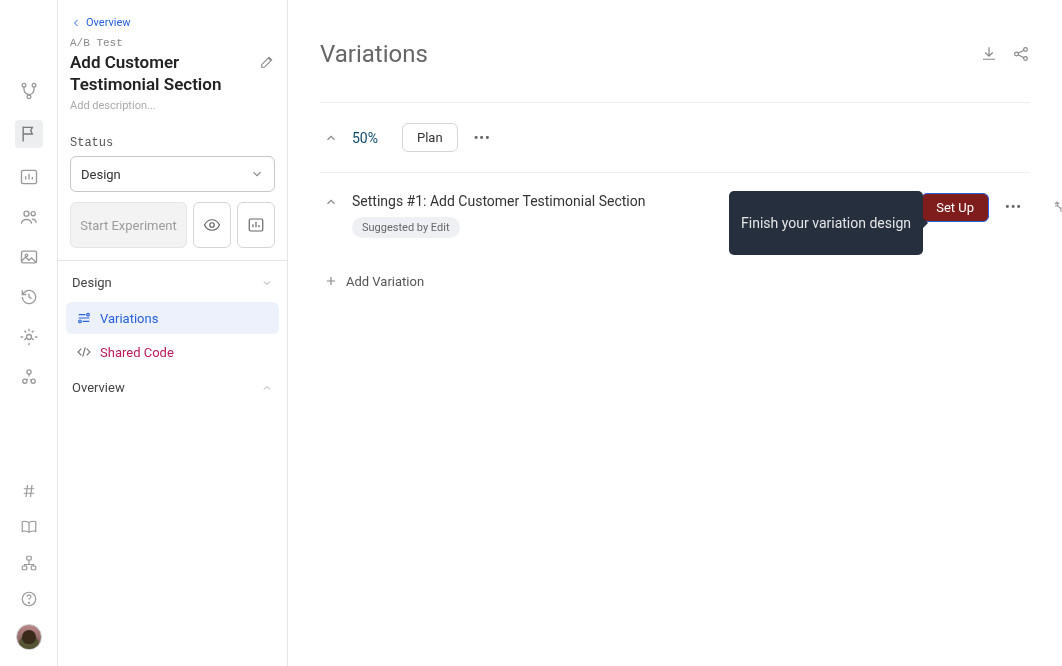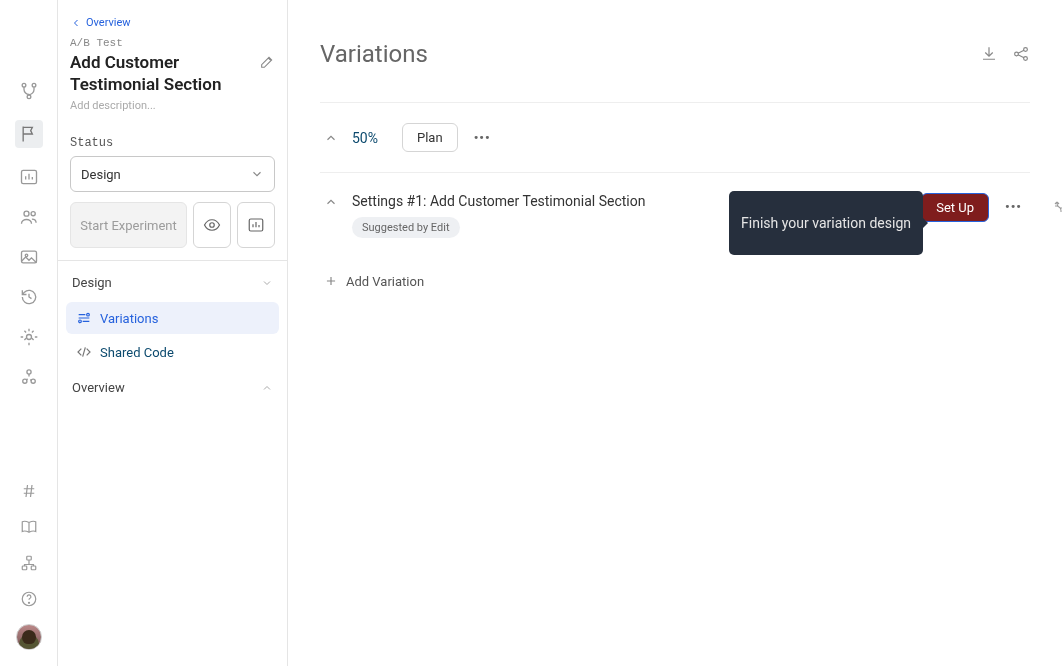--- a/index.html
+++ b/index.html
@@ -31,21 +31,21 @@
   .btn-row { display: flex; gap: 6px; margin-top: 10px; }
   .btn { height: 46px; border: 1px solid #d5d5d5; border-radius: 6px; background: #fff; display: flex; align-items: center; justify-content: center; cursor: pointer; font-size: 13px; color: #333; }
   .btn-start { flex: 1; background: #f3f3f3; color: #9c9c9c; border-color: #e5e5e5; cursor: not-allowed; }
   .btn-icon { width: 38px; }
   
   .divider { height: 1px; background: #e5e5e5; }
   
   .nav-section { padding: 4px 8px; }
   .nav-head { display: flex; align-items: center; justify-content: space-between; padding: 10px 6px; cursor: pointer; color: #444; font-size: 13px; }
   .nav-head .chev2 { color: #aaa; font-size: 11px; }
-  .nav-item { display: flex; align-items: center; gap: 8px; padding: 8px 10px; font-size: 13px; color: #0c4a6e; cursor: pointer; border-radius: 6px; margin: 2px 0; }
+  .nav-item { display: flex; align-items: center; gap: 8px; padding: 8px 10px; font-size: 13px; color: #be185d; cursor: pointer; border-radius: 6px; margin: 2px 0; }
   .nav-item.active { background: #edf1fb; color: #2662dd; }
   .nav-item.active svg { color: #2662dd; }
   .nav-item svg { color: #777; }
   
   
   .main { flex: 1; padding: 40px 32px; position: relative; }
   .main-head { display: flex; justify-content: space-between; align-items: center; margin-bottom: 34px; }
   .main-title { font-size: 24px; font-weight: 400; color: #666; }
   .main-actions { display: flex; gap: 14px; color: #888; }
   .main-actions span { cursor: pointer; }

